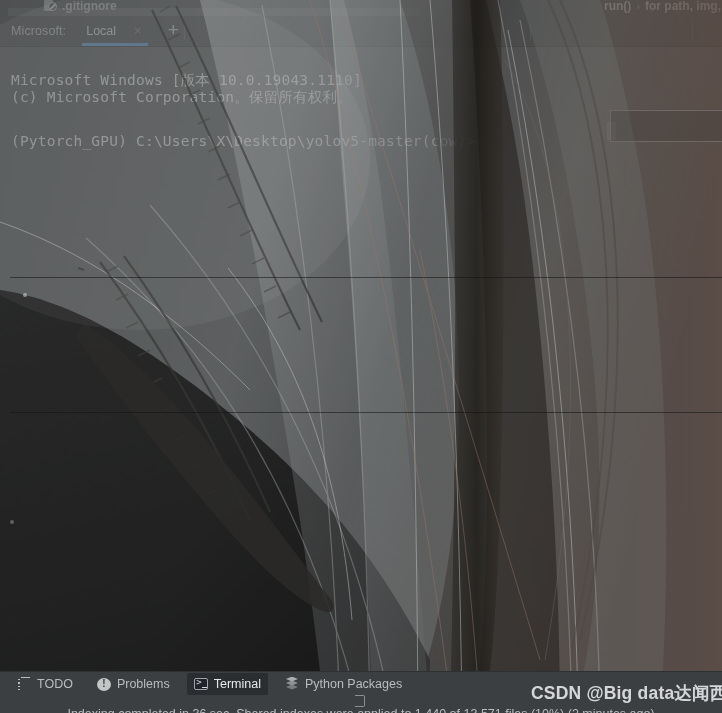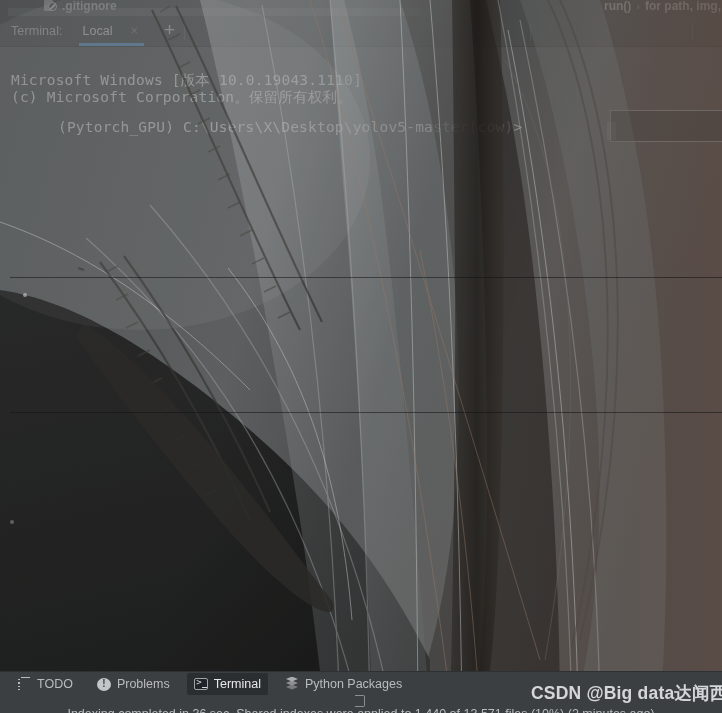--- a/index.html
+++ b/index.html
@@ -136,21 +136,21 @@
   .term-line {
     position: absolute; left: 11px;
     font-family: "DejaVu Sans Mono", "Liberation Mono", monospace;
     font-size: 14.5px;
     color: #d8d8d8;
     white-space: pre;
     letter-spacing: .2px;
   }
   .term-line.l0 { top: 24px; }
   .term-line.l1 { top: 41px; }
-  .term-line.l2 { top: 72px; margin-left: 47px; }
+  .term-line.l2 { top: 86px; }
 
   .term-cursor {
     position: absolute;
     left: 607px; top: 75px;
     width: 9px; height: 18px;
     background: rgba(220,220,220,0.22);
   }
 
   
   .ide-rule {
@@ -310,21 +310,21 @@
       <span>.gitignore</span>
     </div>
     <div class="breadcrumb">
       <span>run()</span>
       <span class="sep">›</span>
       <span>for path, img,</span>
     </div>
   </div>
 
   <div class="terminal-header">
-    <span class="terminal-label">Terminal:</span>
+    <span class="terminal-label">Microsoft:</span>
     <div class="term-tab">
       <span class="tab-title">Local</span>
       <span class="close-x">×</span>
       <span class="underline"></span>
     </div>
     <span class="term-add">+</span>
     <span class="hdr-divider" style="left:184px;"></span>
     <span class="hdr-divider" style="left:530px;"></span>
     <span class="hdr-divider" style="left:692px;"></span>
   </div>

